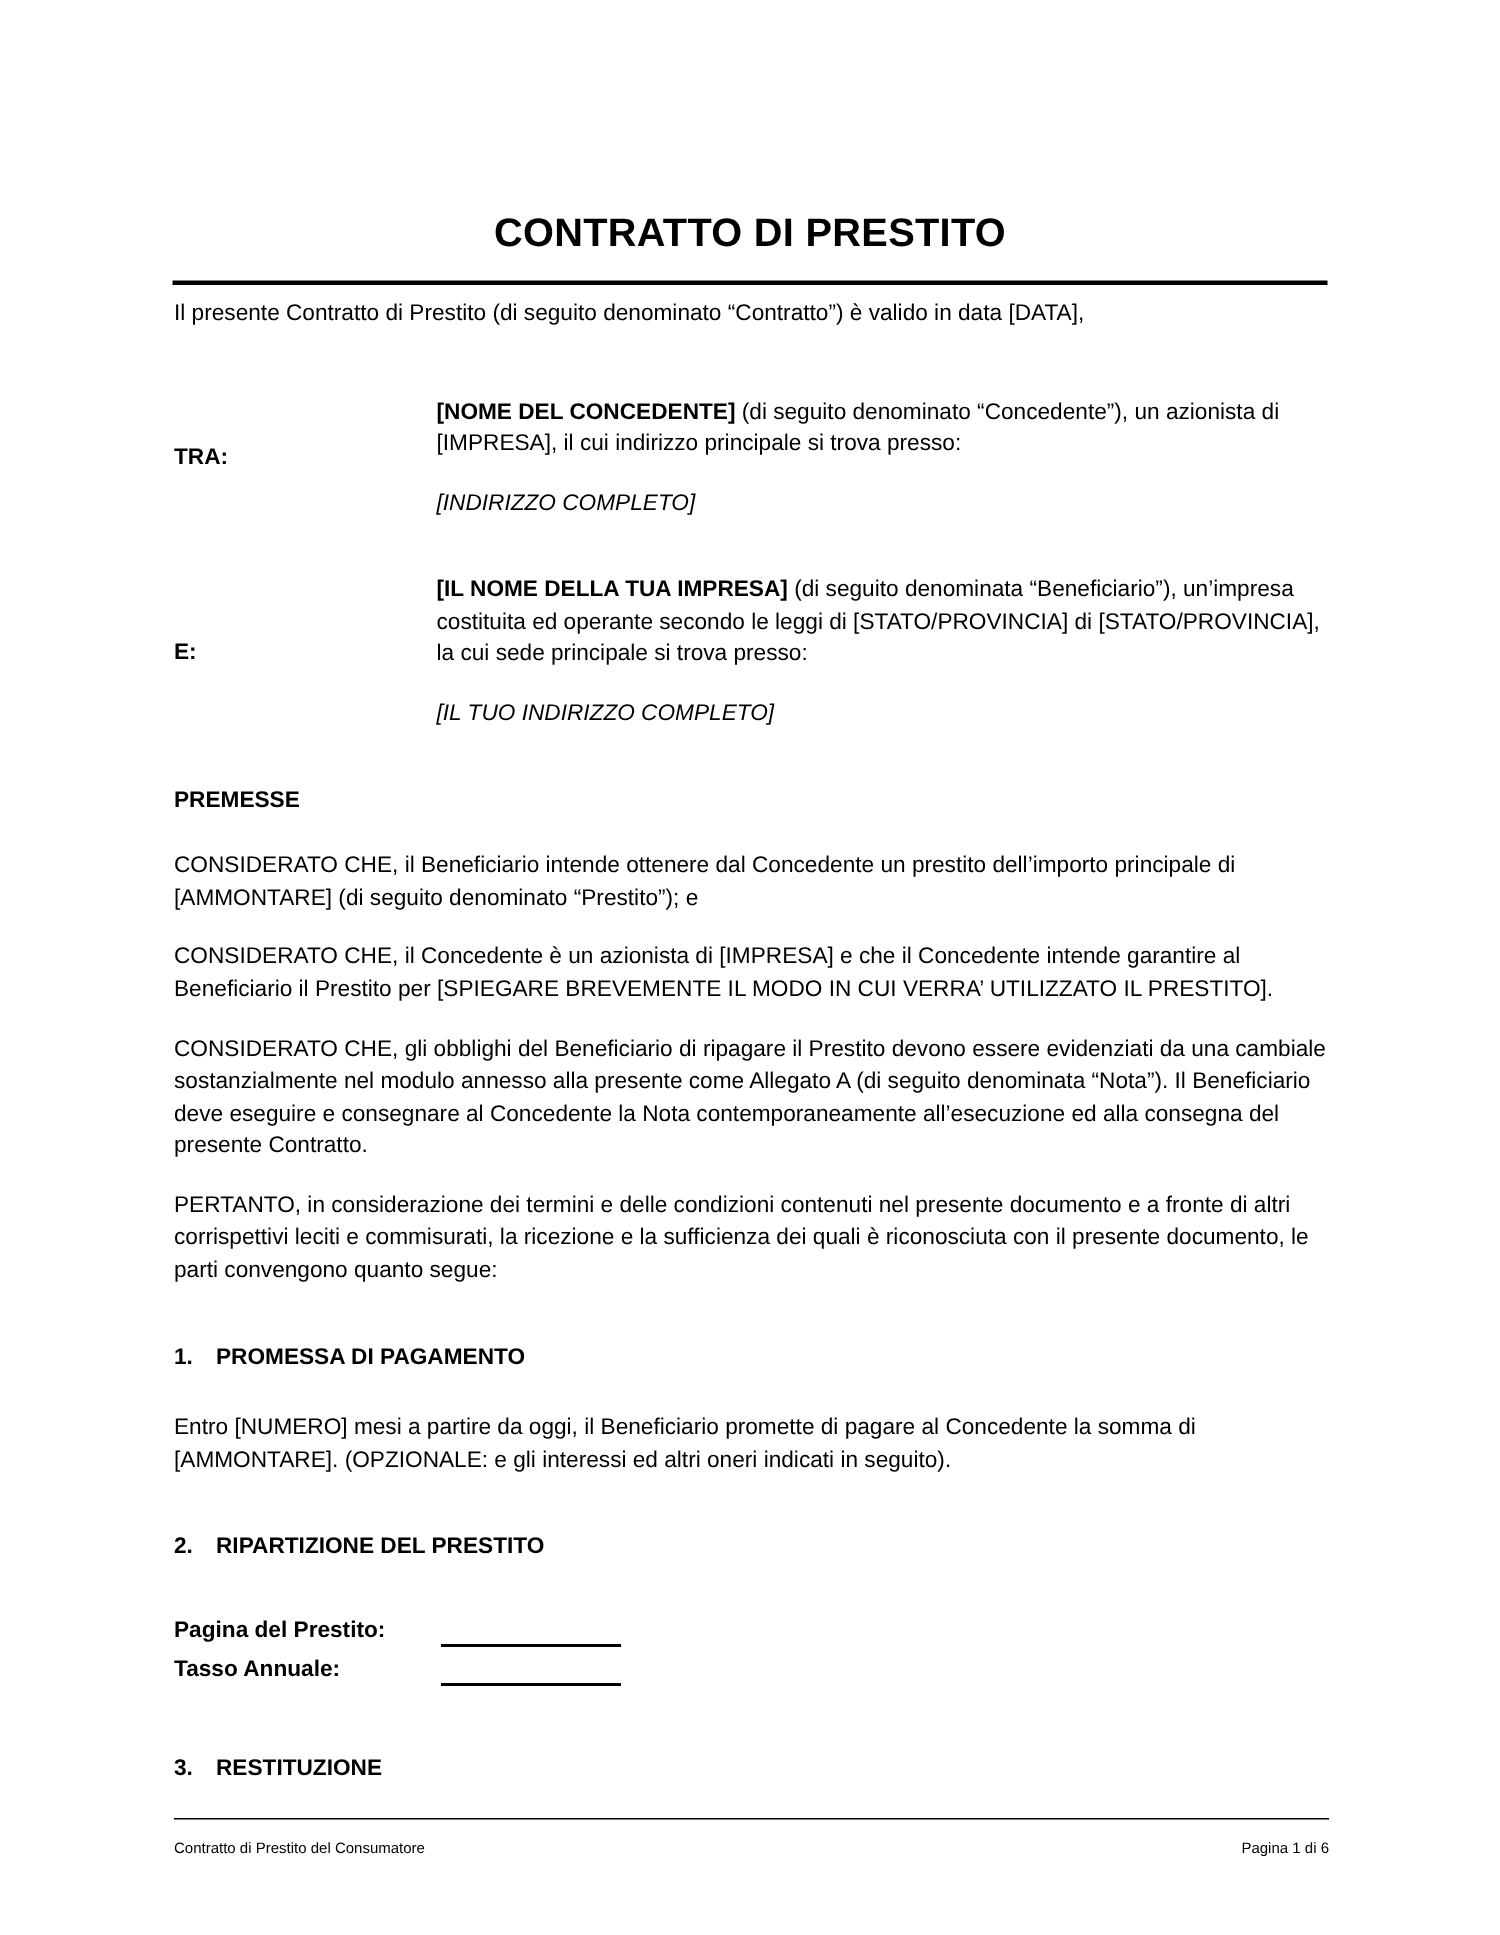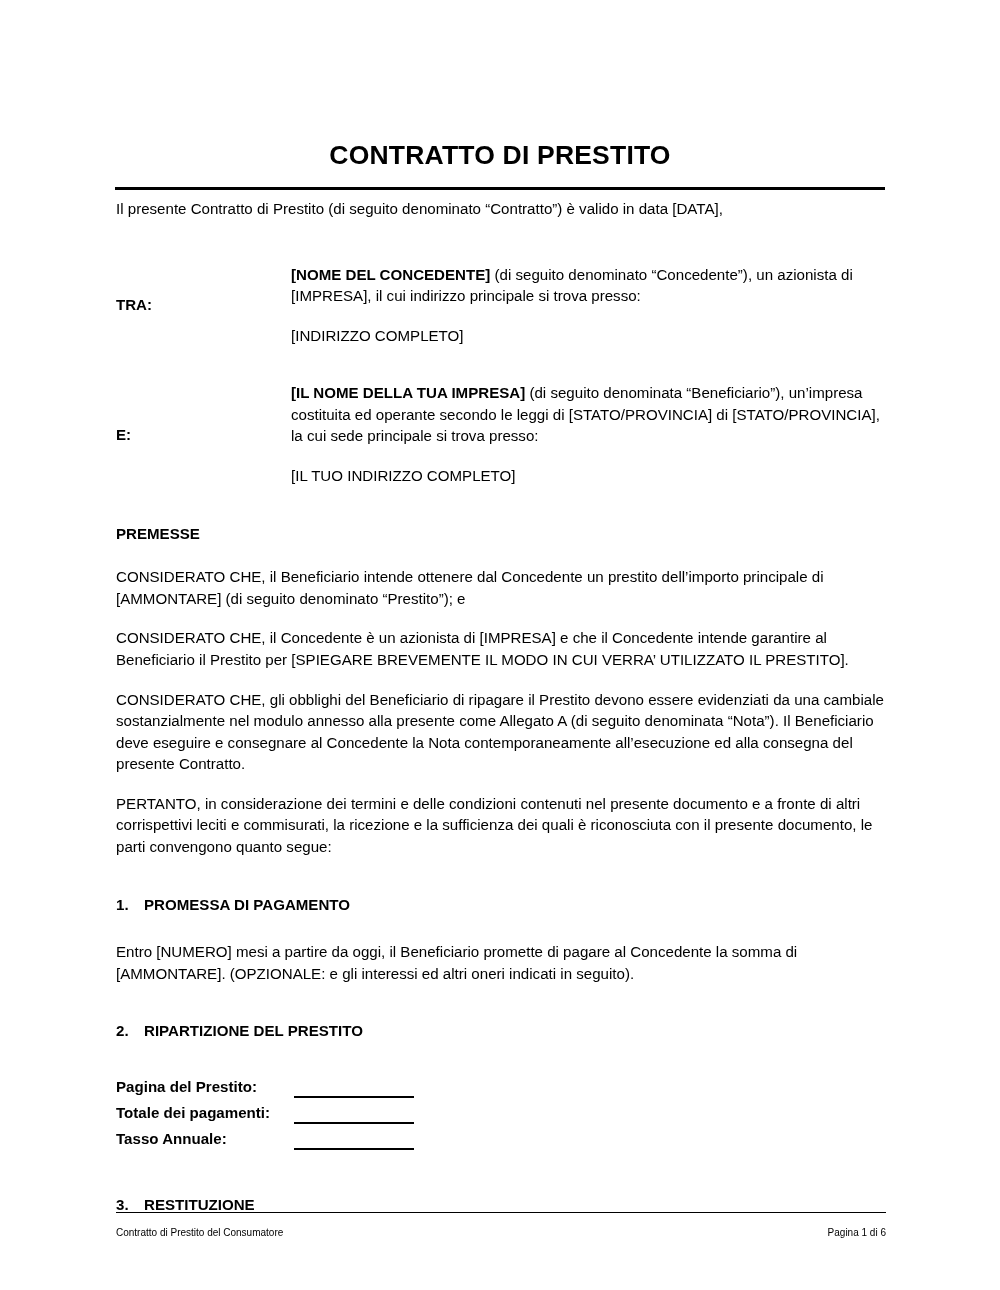--- a/index.html
+++ b/index.html
@@ -77,20 +77,21 @@
     width: 175px;
     flex: 0 0 175px;
     font-weight: bold;
   }
   .party-body {
     flex: 1 1 auto;
   }
   .party-body .strong { font-weight: bold; }
   .party-addr {
     margin-top: 18px;
+    font-style: italic;
   }
 
   
   .sec-heading {
     font-weight: bold;
     font-size: 15.1px;
     line-height: 1.43;
   }
   .num-heading {
     display: flex;
@@ -212,24 +213,20 @@
     </div>
 
     <div class="gap-30"></div>
 
     <div class="field-list">
       <div class="field-row">
         <span class="field-label">Pagina del Prestito:</span>
         <span class="field-blank"></span>
       </div>
       <div class="field-row">
-        <span class="field-label">Totale dei pagamenti:</span>
-        <span class="field-blank"></span>
-      </div>
-      <div class="field-row">
         <span class="field-label">Tasso Annuale:</span>
         <span class="field-blank"></span>
       </div>
     </div>
 
     <div class="gap-44"></div>
 
     <div class="num-heading">
       <span class="num">3.</span>
       <span>RESTITUZIONE</span>

